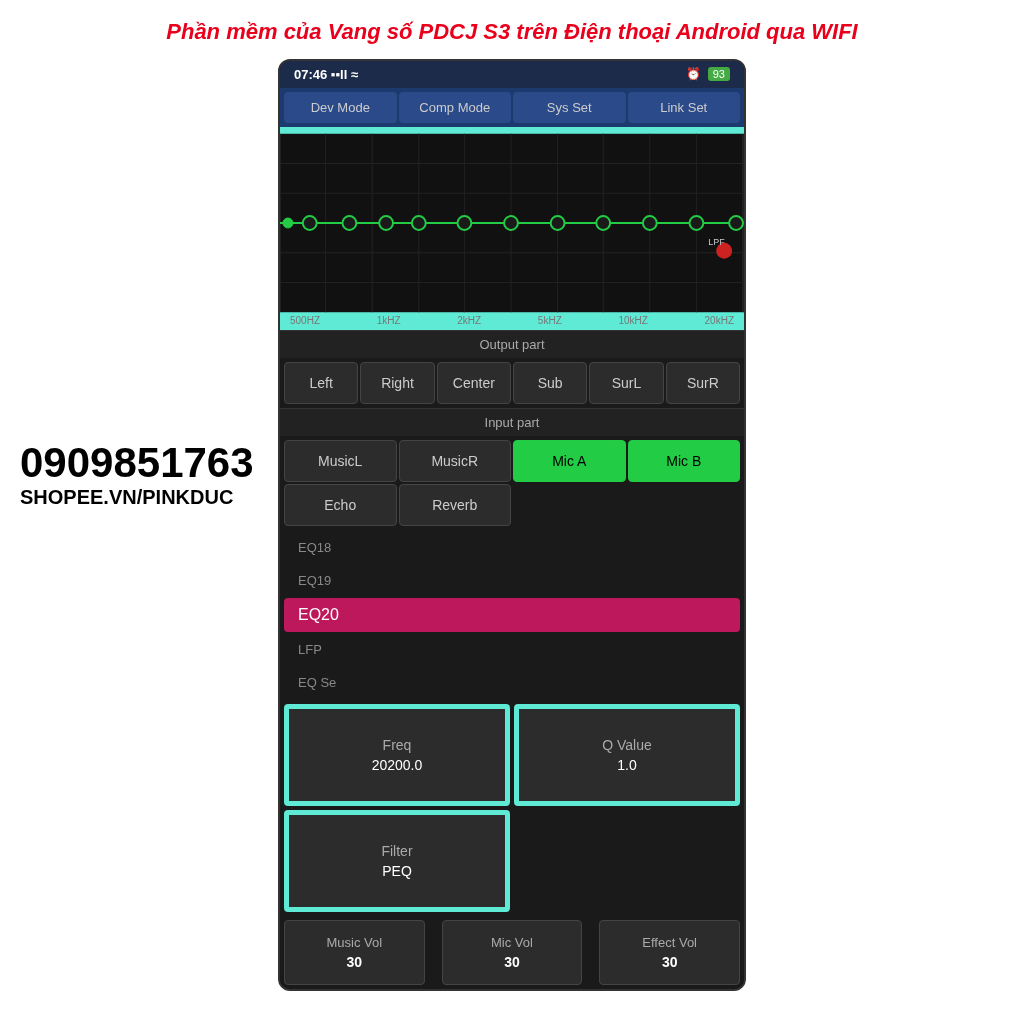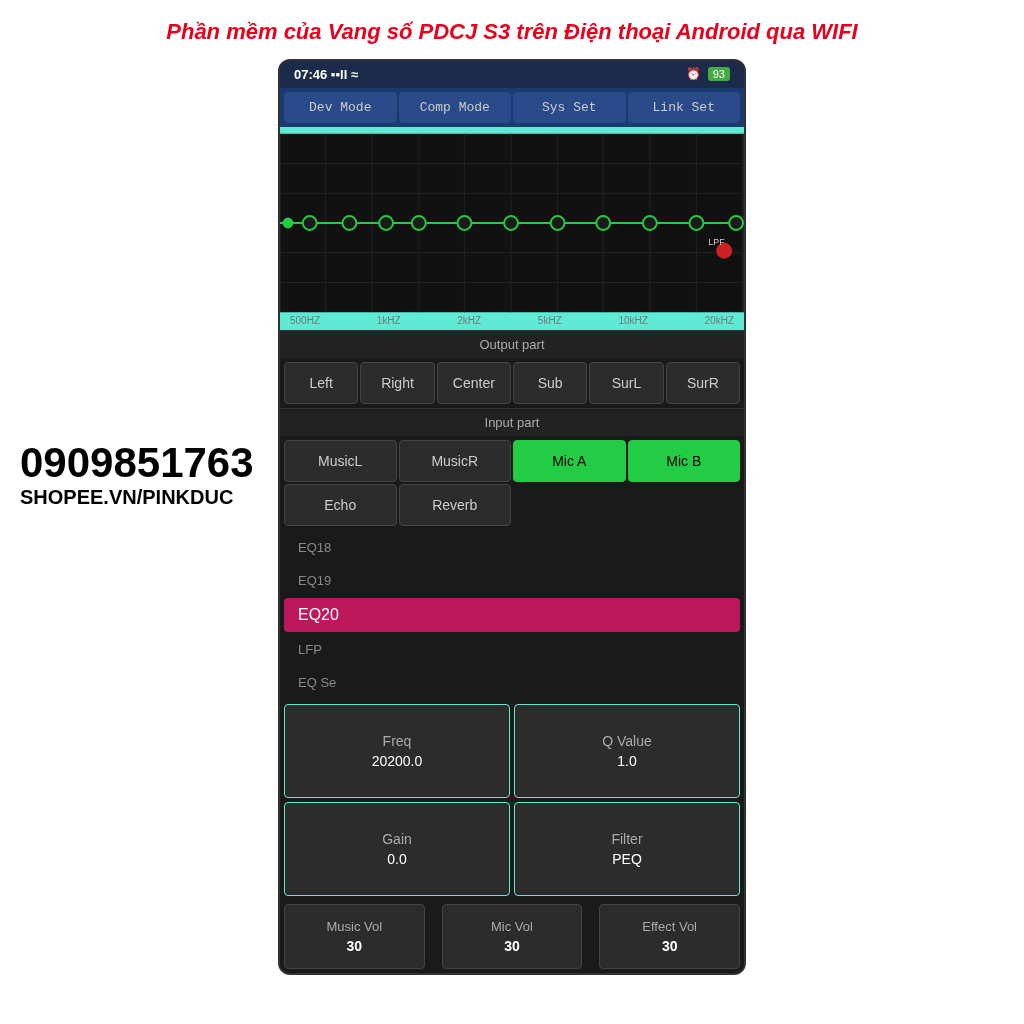--- a/index.html
+++ b/index.html
@@ -44,21 +44,20 @@
       align-items: center;
     }
     .status-bar .time { font-weight: bold; }
     .status-bar .icons { display: flex; gap: 6px; align-items: center; font-size: 12px; }
     .nav-bar {
       background: #1c3a6e;
       display: grid;
       grid-template-columns: repeat(4, 1fr);
       gap: 2px;
       padding: 4px;
-      font-family: Liberation Mono, monospace;
     }
     .nav-btn {
       background: #2a4a8a;
       color: #ccc;
       text-align: center;
       padding: 8px 4px;
       font-size: 13px;
       border-radius: 4px;
       cursor: pointer;
     }
@@ -151,21 +150,21 @@
     }
     .params-grid {
       display: grid;
       grid-template-columns: 1fr 1fr;
       gap: 4px;
       padding: 4px;
       background: #1a1a1a;
     }
     .param-box {
       background: #2c2c2c;
-      border: 1px solid #5eead4;
+      border: 5px solid #5eead4;
       border-radius: 4px;
       padding: 28px 10px;
       text-align: center;
       cursor: pointer;
     }
     .param-label {
       color: #aaa;
       font-size: 14px;
       margin-bottom: 4px;
     }
@@ -329,24 +328,20 @@
     <div class="params-grid">
       <div class="param-box">
         <div class="param-label">Freq</div>
         <div class="param-value">20200.0</div>
       </div>
       <div class="param-box">
         <div class="param-label">Q Value</div>
         <div class="param-value">1.0</div>
       </div>
       <div class="param-box">
-        <div class="param-label">Gain</div>
-        <div class="param-value">0.0</div>
-      </div>
-      <div class="param-box">
         <div class="param-label">Filter</div>
         <div class="param-value">PEQ</div>
       </div>
     </div>
 
     <div class="vol-controls">
       <div class="vol-btn">
         <div class="vol-label">Music Vol</div>
         <div class="vol-value">30</div>
       </div>

